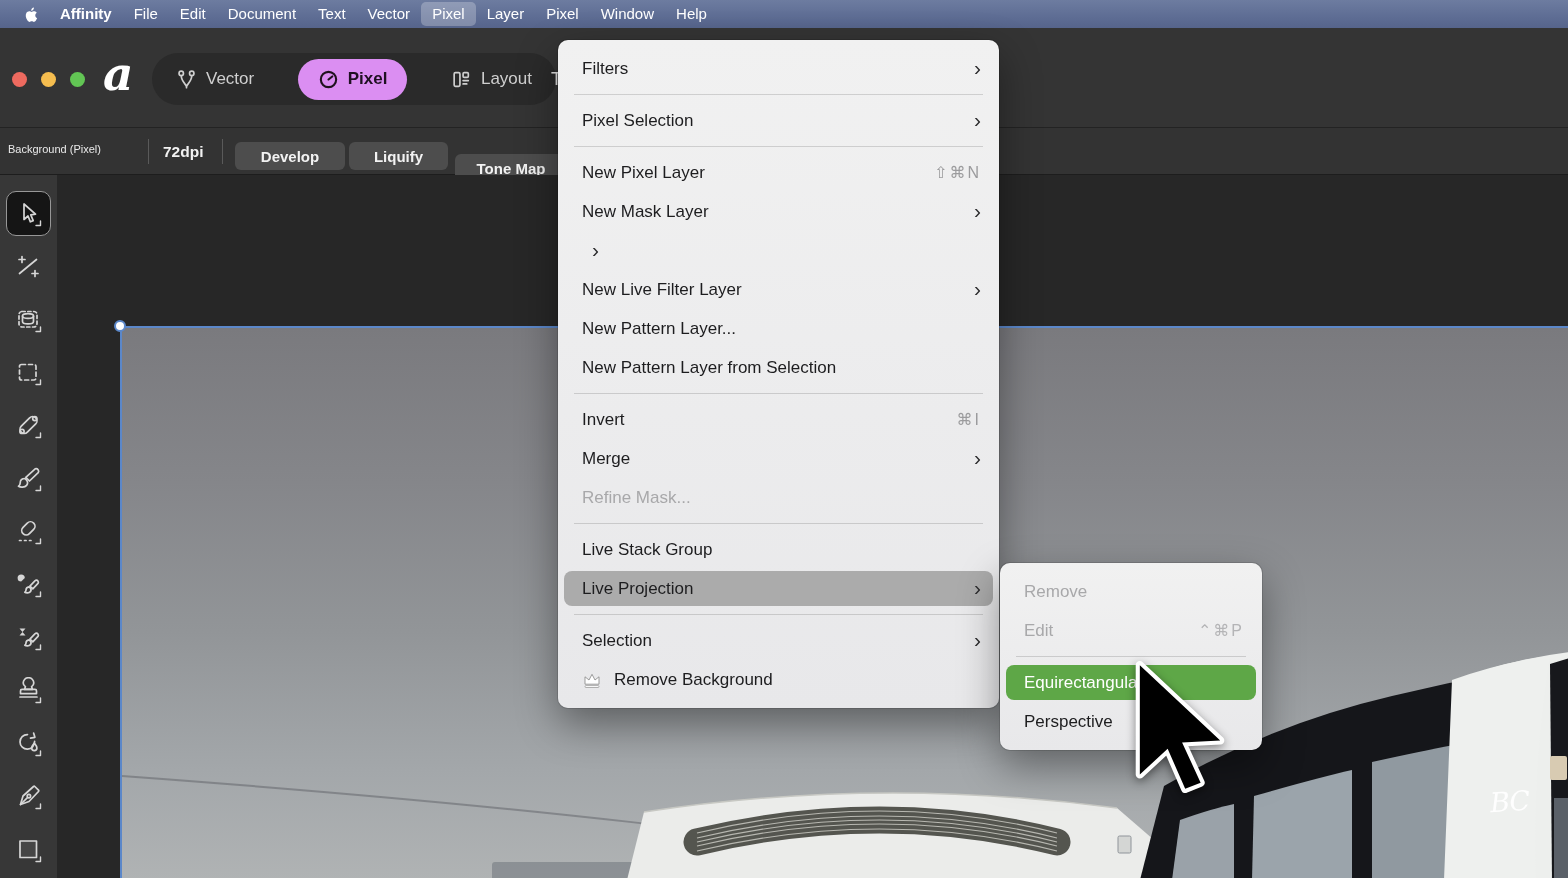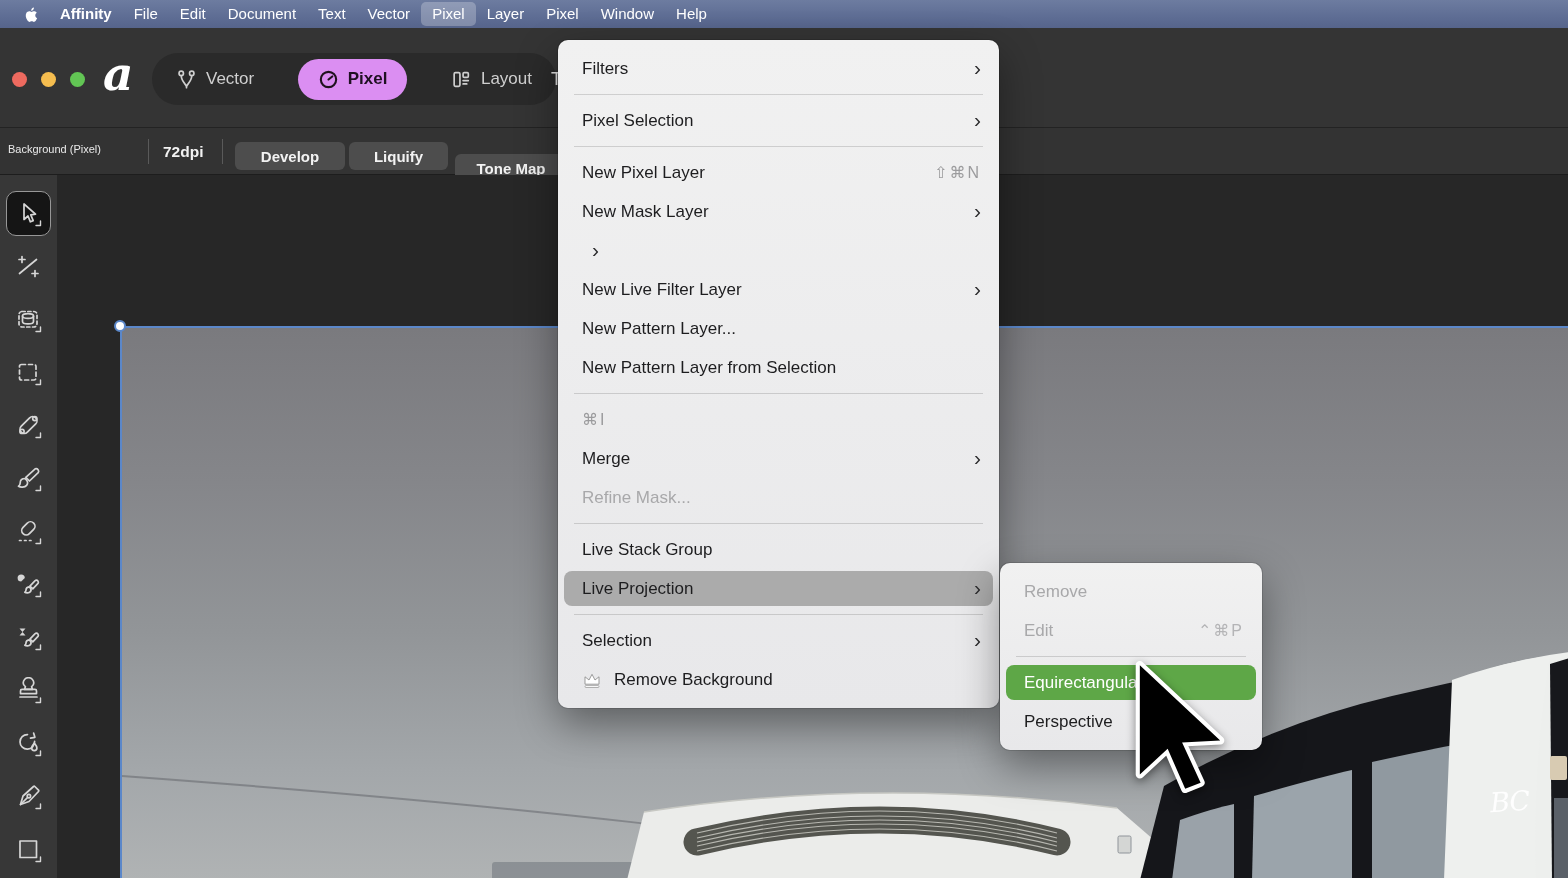--- a/index.html
+++ b/index.html
@@ -308,20 +308,21 @@
       <span class="chev">›</span>
     </div>
     <div class="menu-item">
       <span class="lbl">New Pattern Layer...</span>
     </div>
     <div class="menu-item">
       <span class="lbl">New Pattern Layer from Selection</span>
     </div>
     <div class="menu-sep"></div>
     <div class="menu-item">
+      <span class="lbl">Invert</span>
       <span class="shortcut">⌘I</span>
     </div>
     <div class="menu-item">
       <span class="lbl">Merge</span>
       <span class="chev">›</span>
     </div>
     <div class="menu-item disabled">
       <span class="lbl">Refine Mask...</span>
     </div>
     <div class="menu-sep"></div>

